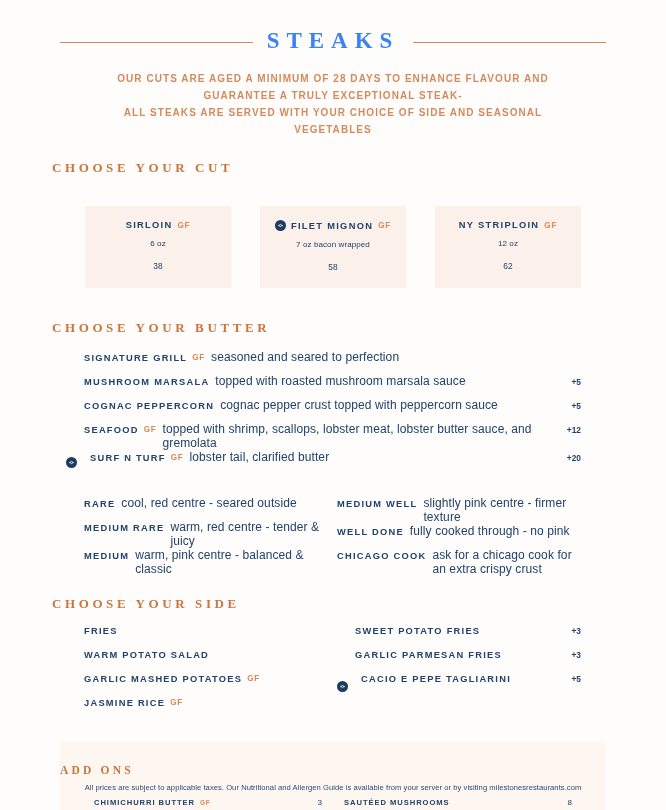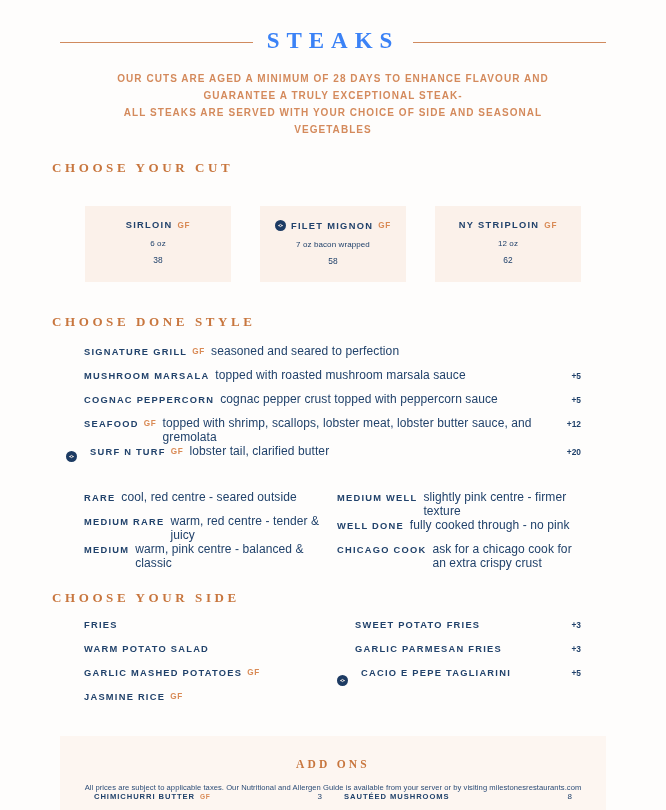--- a/index.html
+++ b/index.html
@@ -80,21 +80,21 @@
   }
   .cut-name {
     font-size: 9.3px;
     font-weight: 700;
     letter-spacing: 1.3px;
     color: #21426B;
   }
   .cut-desc {
     font-size: 8px;
     color: #21426B;
-    margin-bottom: 7px;
+    margin-bottom: 13px;
     letter-spacing: .1px;
   }
   .cut-price { font-size: 8.4px; color: #21426B; }
 
   .gf {
     color: #D98A55;
     font-size: 8.2px;
     font-weight: 700;
     letter-spacing: .7px;
   }
@@ -169,21 +169,20 @@
   .col.right .row { margin-left: 0; }
   .col.right .row.has-badge { margin-left: -18px; }
 
   
   .addons {
     background: #FDF6F1;
     margin: 0 60px;
     padding: 22px 0 26px;
   }
   .addons-title {
-    text-align: center;
     font-family: "Liberation Serif", serif;
     font-size: 11.5px;
     font-weight: 700;
     letter-spacing: 3.2px;
     color: #C8763E;
     margin-bottom: 18px;
   }
   .addons-cols { display: flex; padding: 0 34px; }
   .addons-col { flex: 1 1 0; }
   .addons-col.right { padding-left: 22px; }
@@ -276,21 +275,21 @@
             <span class="cut-name">NY STRIPLOIN</span>
             <span class="gf">GF</span>
           </div>
           <div class="cut-desc">12 oz</div>
           <div class="cut-price">62</div>
         </div>
       </div>
   </div>
 
   <div style="margin-top:20px;">
-    <div class="section-heading">CHOOSE DONE STYLE</div>
+    <div class="section-heading">CHOOSE YOUR BUTTER</div>
     <div class="rows" id="style-rows" style="margin-top:14px;">
         <div class="row">
           <span class="lead">
             <span class="item-name">SIGNATURE GRILL</span>
             <span class="gf">GF</span>
           </span>
           <span class="item-desc">seasoned and seared to perfection</span>
           <span class="spacer"></span>
         </div>
         <div class="row">

